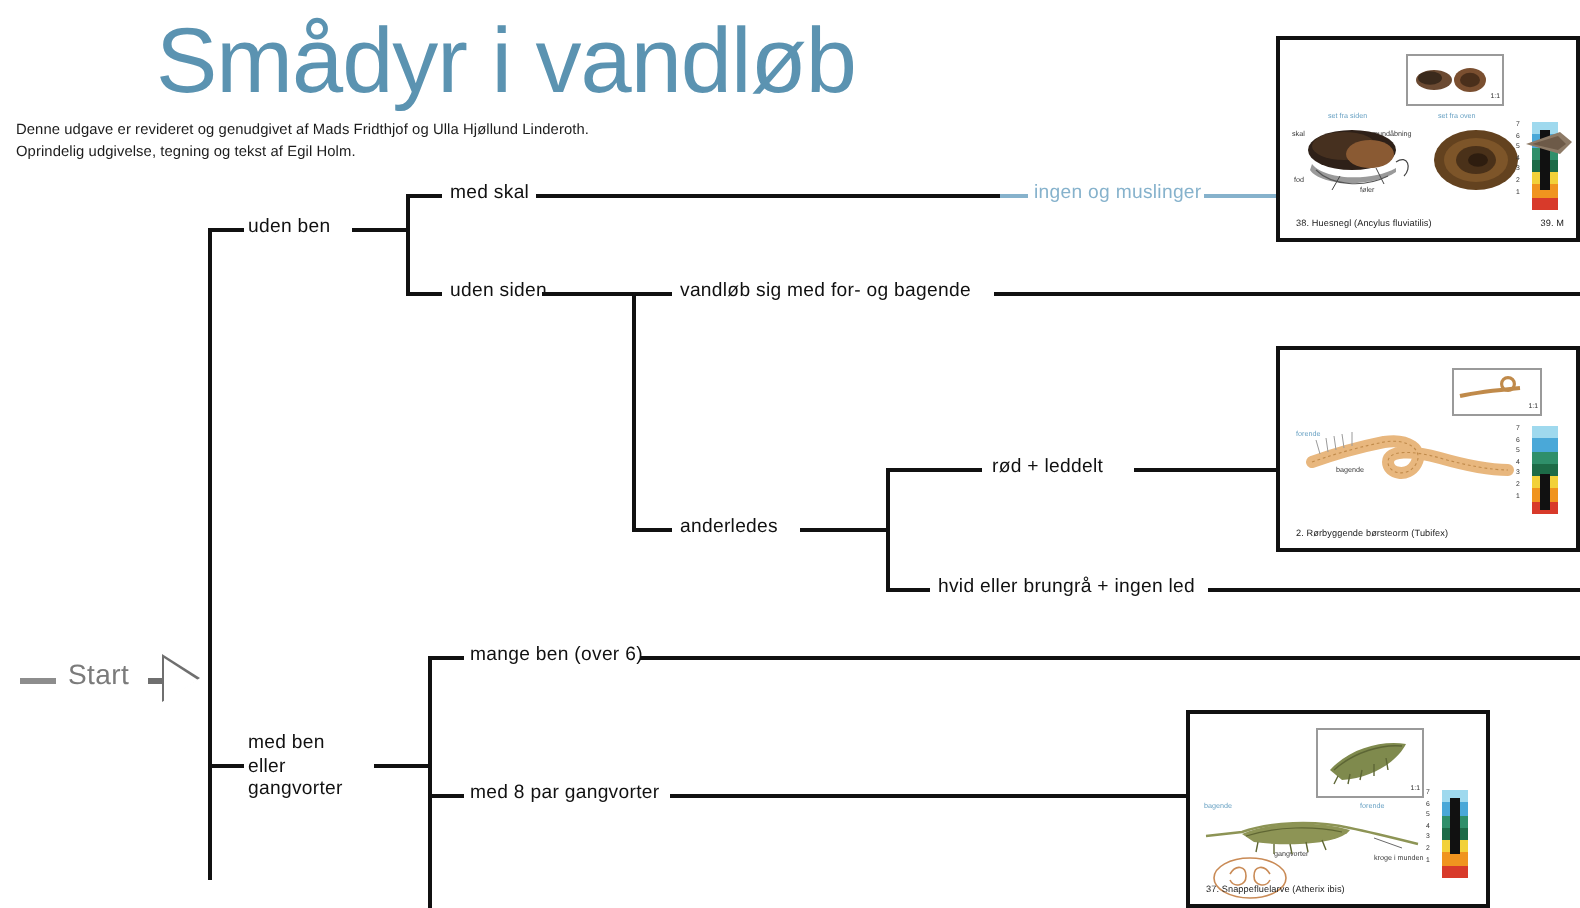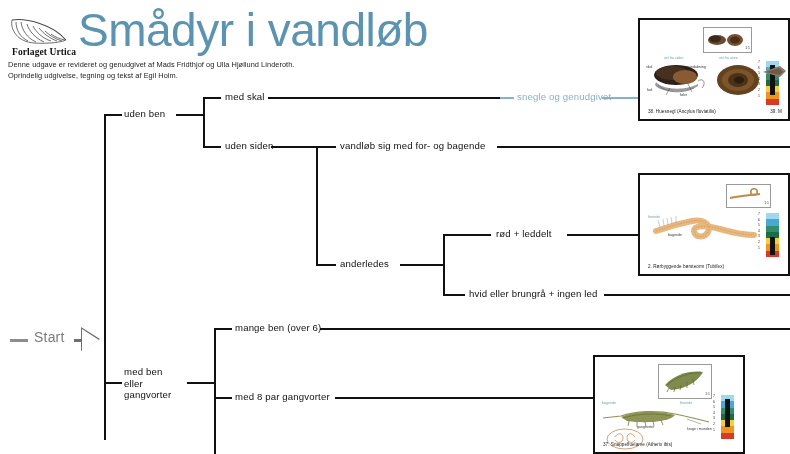--- a/index.html
+++ b/index.html
@@ -78,38 +78,20 @@
   .lbl{position:absolute;font-size:3.6px;color:#6ba3c4;white-space:nowrap;}
   .lbl.dark{color:#3a3a3a;}
 
   svg{display:block;}
 </style>
 </head>
 <body>
 
 <div id="header" class="abs">
 
-  <div id="logo-block">
-    <span id="logo-leaf">
-      <svg width="62" height="30" viewBox="0 0 62 30">
-        <g fill="none" stroke="#4a4a4a" stroke-width="0.8">
-          <path d="M4 4 C18 2 44 8 58 24" stroke-width="1.1"></path>
-          <path d="M4 4 C2 14 10 26 26 27 C42 28 54 26 58 24"></path>
-          <path d="M8 6 C8 14 12 21 20 25"></path>
-          <path d="M13 6 C14 14 19 22 28 26"></path>
-          <path d="M19 8 C21 15 27 22 36 26"></path>
-          <path d="M25 10 C28 16 34 22 43 25"></path>
-          <path d="M31 12 C35 17 41 22 49 25"></path>
-          <path d="M37 15 C41 19 47 23 54 25"></path>
-          <path d="M43 18 C47 21 52 23 57 24"></path>
-        </g>
-      </svg>
-    </span>
-    <div id="logo-name">Forlaget Urtica</div>
-  </div>
 
   <div id="main-title">Smådyr i vandløb</div>
 
   <div id="subtitle">
     <div>Denne udgave er revideret og genudgivet af Mads Fridthjof og Ulla Hjøllund Linderoth.</div>
     <div>Oprindelig udgivelse, tegning og tekst af Egil Holm.</div>
   </div>
 </div>
 
 <div id="start-marker" class="abs">
@@ -165,21 +147,21 @@
 <div class="node" style="left:225px;top:140px;">uden siden</div>
 <div class="node" style="left:235px;top:322px;">mange ben (over 6)</div>
 <div class="node" style="left:235px;top:391px;text-align:center;">med 8 par gangvorter</div>
 
 <div class="node" style="left:340px;top:140px;">vandløb sig med for- og bagende</div>
 <div class="node" style="left:340px;top:258px;">anderledes</div>
 
 <div class="node" style="left:496px;top:228px;">rød + leddelt</div>
 <div class="node" style="left:469px;top:288px;">hvid eller brungrå + ingen led</div>
 
-<div class="node blue" style="left:517px;top:91px;">snegle og genudgivet</div>
+<div class="node blue" style="left:517px;top:91px;">ingen og muslinger</div>
 
 <div class="panel" style="left:638px;top:18px;width:152px;height:103px;">
   <div class="panel-inner">
 
     <div class="inset-box" style="left:63px;top:7px;width:47px;height:24px;">
       <svg width="45" height="22" viewBox="0 0 45 22">
         <ellipse cx="13" cy="12" rx="9" ry="5" fill="#6b4a32"></ellipse>
         <ellipse cx="11" cy="11" rx="6" ry="3.4" fill="#3b2a1c"></ellipse>
         <ellipse cx="31" cy="12" rx="8" ry="6" fill="#7a4f30"></ellipse>
         <ellipse cx="31" cy="12" rx="5" ry="3.6" fill="#4a2f1b"></ellipse>

